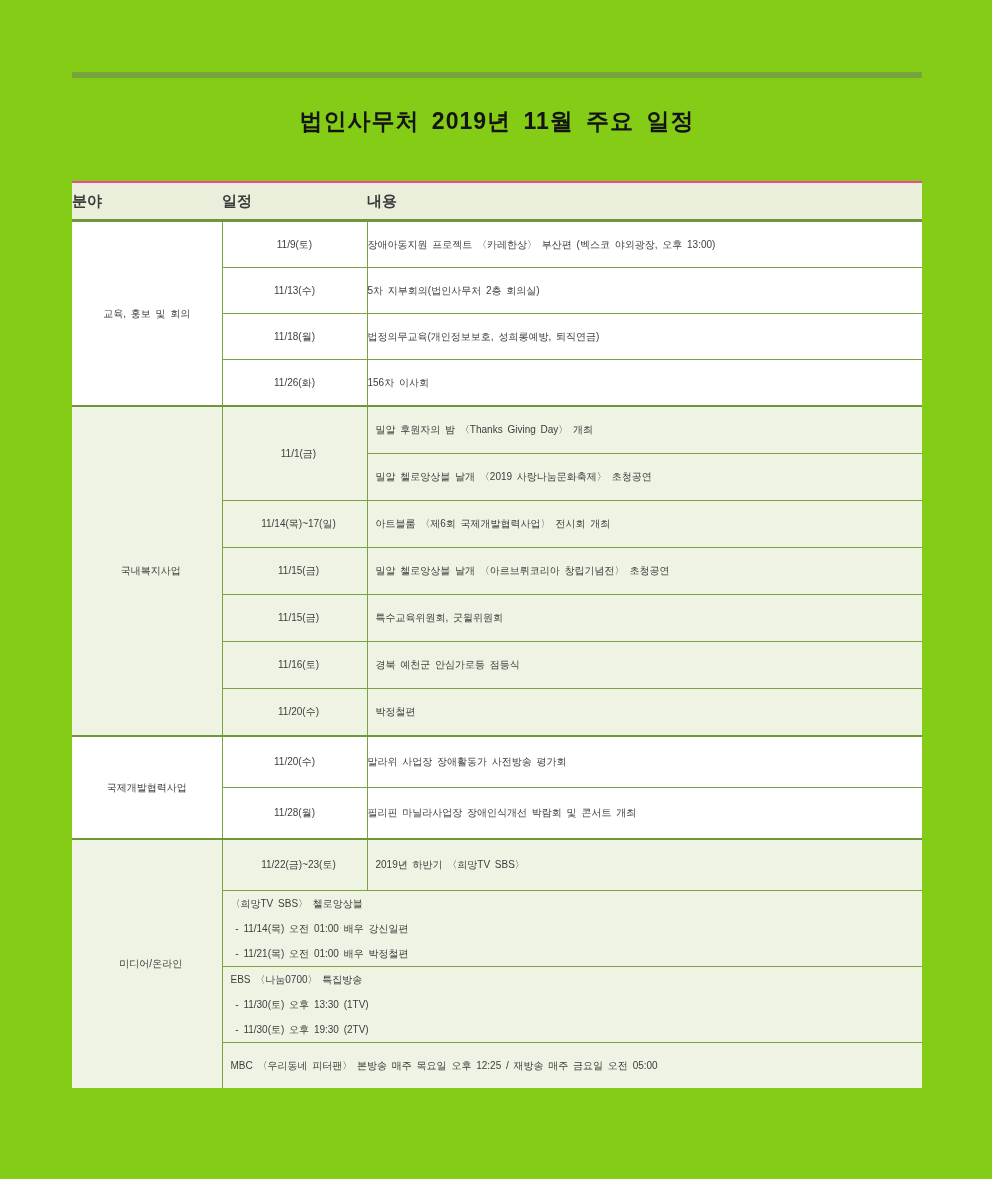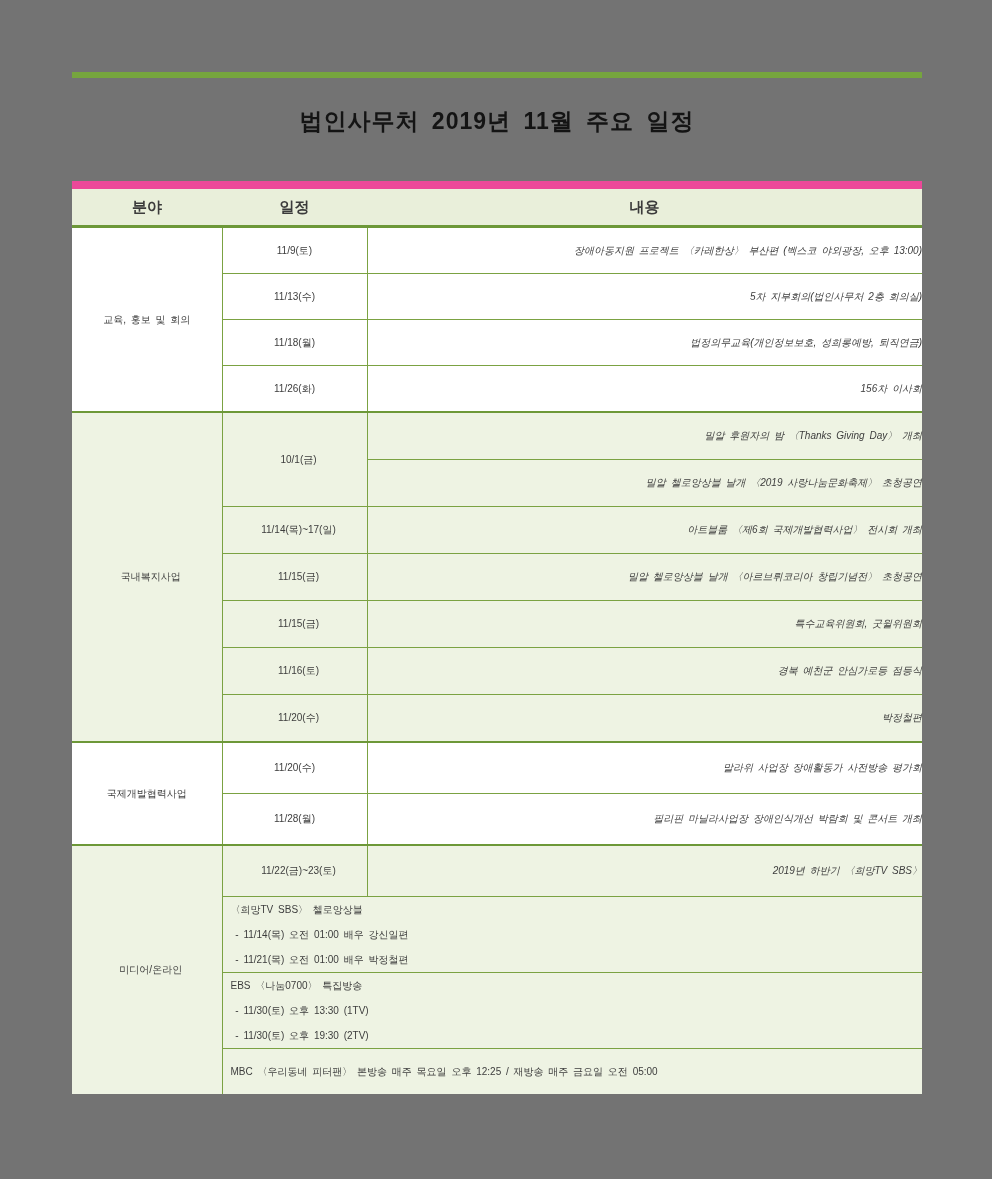--- a/index.html
+++ b/index.html
@@ -11,21 +11,21 @@
     width: 992px;
     height: 1179px;
     font-family: "Liberation Sans", sans-serif;
     color: #3d3d3d;
     position: relative;
   }
   .page {
     position: relative;
     width: 992px;
     height: 1179px;
-    background: #737373;
+    background: #84cc16;
     overflow: hidden;
   }
   .topbar {
     position: absolute;
     left: 72px;
     top: 72px;
     width: 850px;
     height: 6px;
     background: #76a53e;
   }
@@ -51,26 +51,26 @@
     border-collapse: collapse;
     width: 850px;
     table-layout: fixed;
   }
   table.schedule col.c1 { width: 150px; }
   table.schedule col.c2 { width: 145px; }
   table.schedule col.c3 { width: 555px; }
 
   table.schedule th {
     background: #e9efda;
-    border-top: 8px solid #ec4899;
+    border-top: 2px solid #ec4899;
     border-bottom: 3px solid #6d9838;
     height: 36px;
     font-size: 15px;
     font-weight: bold;
-    text-align: center;
+    text-align: left;
     color: #3b3b3b;
     padding: 0;
   }
   table.schedule td {
     font-size: 10px;
     vertical-align: middle;
     padding: 0;
     word-spacing: 2px;
     color: #3d3d3d;
   }
@@ -84,24 +84,23 @@
   td.colv { border-left: 1.5px solid #7ba242; }
 
   td.field {
     text-align: center;
     margin-top: 28px;
   }
   td.date {
     text-align: center;
   }
   td.content {
-    text-align: right;
+    text-align: left;
     padding-left: 9px;
     padding-right: 6px;
-    font-style: italic;
   }
   td.multiline {
     padding: 8px 6px 8px 9px;
     line-height: 25px;
     vertical-align: middle;
   }
   td.multiline div {
     white-space: pre-wrap;
   }
   tr.h45 td { height: 45px; }
@@ -151,21 +150,21 @@
         </tr>
         <tr class="h45">
           <td class="date colv">11/26(화)</td>
           <td class="content colv">156차 이사회</td>
         </tr>
       </tbody>
 
       <tbody class="group-green gb">
         <tr class="h46">
           <td class="field" rowspan="7">국내복지사업</td>
-          <td class="date colv" rowspan="2">10/1(금)</td>
+          <td class="date colv" rowspan="2">11/1(금)</td>
           <td class="content colv">밀알 후원자의 밤 〈Thanks Giving Day〉 개최</td>
         </tr>
         <tr class="h46">
           <td class="content colv">밀알 첼로앙상블 날개 〈2019 사랑나눔문화축제〉 초청공연</td>
         </tr>
         <tr class="h46">
           <td class="date colv">11/14(목)~17(일)</td>
           <td class="content colv">아트블룸 〈제6회 국제개발협력사업〉 전시회 개최</td>
         </tr>
         <tr class="h46">

